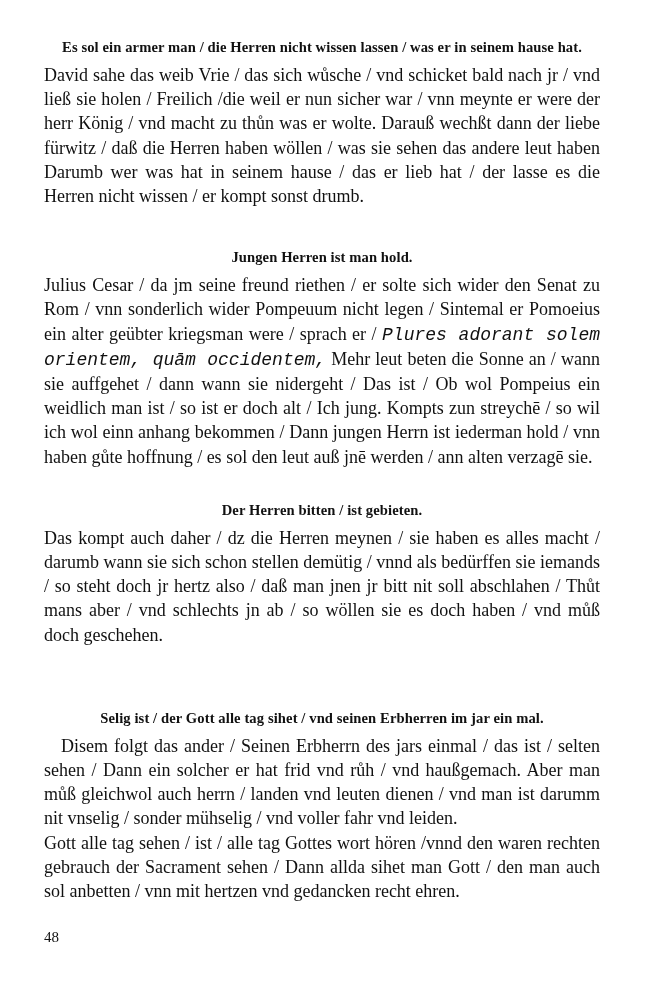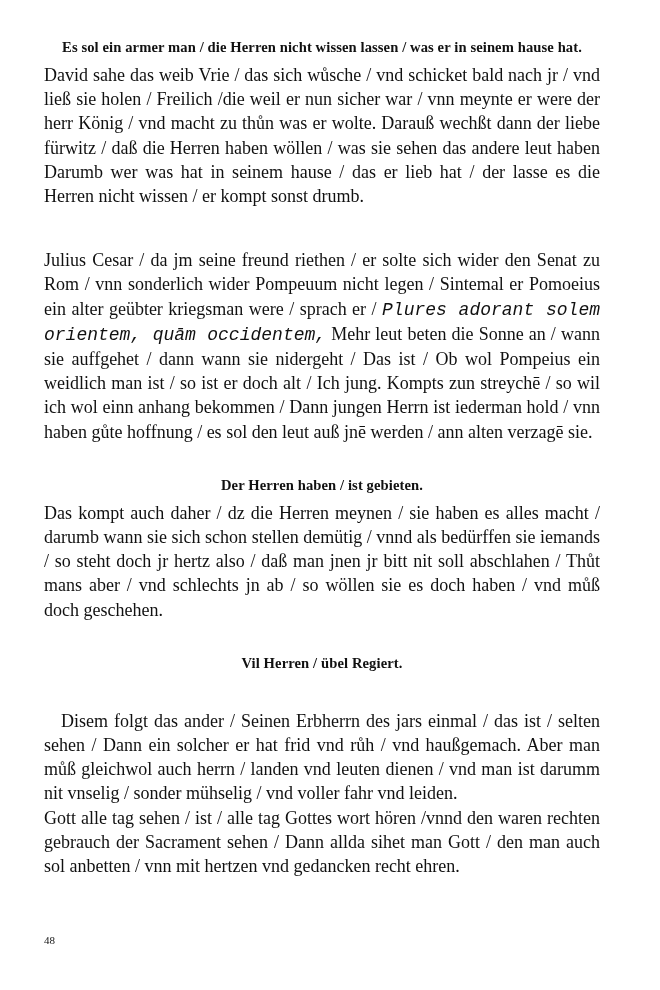--- a/index.html
+++ b/index.html
@@ -53,59 +53,60 @@
     width: 17px;
   }
   i.latin {
     font-style: italic;
     font-family: Liberation Mono, monospace;
   }
   .folio {
     position: absolute;
     left: 44px;
     bottom: 44px;
-    font-size: 11px;
+    font-size: 15px;
     font-weight: normal;
     color: #111111;
   }
   .heading-first {
     margin-top: 0;
   }
 </style>
 </head>
 <body>
 
 <div class="page">
 
   <div class="section">
     <div class="heading heading-first wide">Es sol ein armer man / die Herren nicht wissen lassen / was er in seinem hause hat.</div>
     <p class="body-text">David sahe das weib Vrie / das sich wůsche / vnd schicket bald nach jr / vnd ließ sie holen / Freilich /die weil er nun sicher war / vnn meynte er were der herr König / vnd macht zu thůn was er wolte. Darauß wechßt dann der liebe fürwitz / daß die Herren haben wöllen / was sie sehen das andere leut haben Darumb wer was hat in seinem hause / das er lieb hat / der lasse es die Herren nicht wissen / er kompt sonst drumb.</p>
   </div>
 
   <div class="gap-xl"></div>
 
   <div class="section">
+    <div class="heading">Jungen Herren ist man hold.</div>
     <p class="body-text"><span>Julius Cesar / da jm seine freund riethen / er solte sich wider den Senat zu Rom / vnn sonderlich wider Pompeuum nicht legen / Sintemal er Pomoeius ein alter geübter kriegsman were / sprach er / </span><i class="latin">Plures adorant solem orientem, quām occidentem,</i><span> Mehr leut beten die Sonne an / wann sie auffgehet / dann wann sie nidergeht / Das ist / Ob wol Pompeius ein weidlich man ist / so ist er doch alt / Ich jung. Kompts zun streychē / so wil ich wol einn anhang bekommen / Dann jungen Herrn ist iederman hold / vnn haben gůte hoffnung / es sol den leut auß jnē werden / ann alten verzagē sie.</span></p>
   </div>
 
   <div class="gap-lg"></div>
 
   <div class="section">
-    <div class="heading">Der Herren haben / ist gebieten.</div>
+    <div class="heading">Der Herren bitten / ist gebieten.</div>
     <p class="body-text">Das kompt auch daher / dz die Herren meynen / sie haben es alles macht / darumb wann sie sich schon stellen demütig / vnnd als bedürffen sie iemands / so steht doch jr hertz also / daß man jnen jr bitt nit soll abschlahen / Thůt mans aber / vnd schlechts jn ab / so wöllen sie es doch haben / vnd můß doch geschehen.</p>
   </div>
 
   <div class="gap-lg"></div>
 
   <div class="section">
-    <div class="heading">Vil Herren / übel Regiert.</div>
   </div>
 
   <div class="gap-md"></div>
 
   <div class="section">
+    <div class="heading wide">Selig ist / der Gott alle tag sihet / vnd seinen Erbherren im jar ein mal.</div>
     <p class="body-text"><span class="indent"></span><span>Disem folgt das ander / Seinen Erbherrn des jars einmal / das ist / selten sehen / Dann ein solcher er hat frid vnd růh / vnd haußgemach. Aber man můß gleichwol auch herrn / landen vnd leuten dienen / vnd man ist darumm nit vnselig / sonder mühselig / vnd voller fahr vnd leiden.</span></p>
     <p class="body-text">Gott alle tag sehen / ist / alle tag Gottes wort hören /vnnd den waren rechten gebrauch der Sacrament sehen / Dann allda sihet man Gott / den man auch sol anbetten / vnn mit hertzen vnd gedancken recht ehren.</p>
   </div>
 
   <div class="folio">48</div>
 
 </div>
 
 </body></html>

